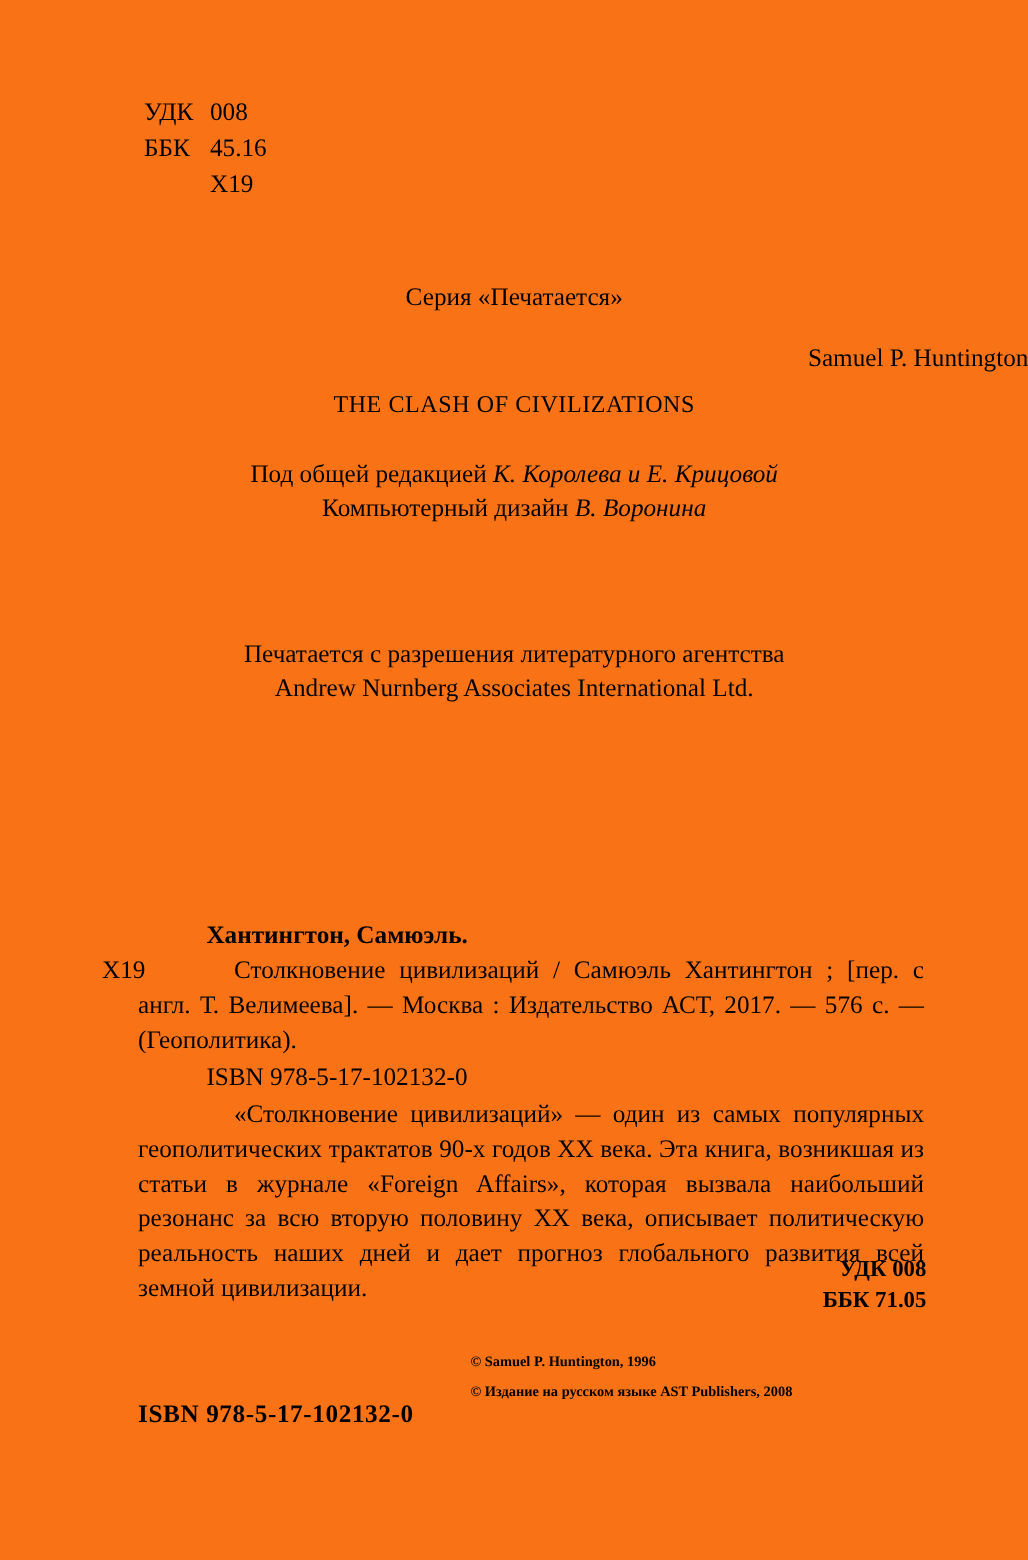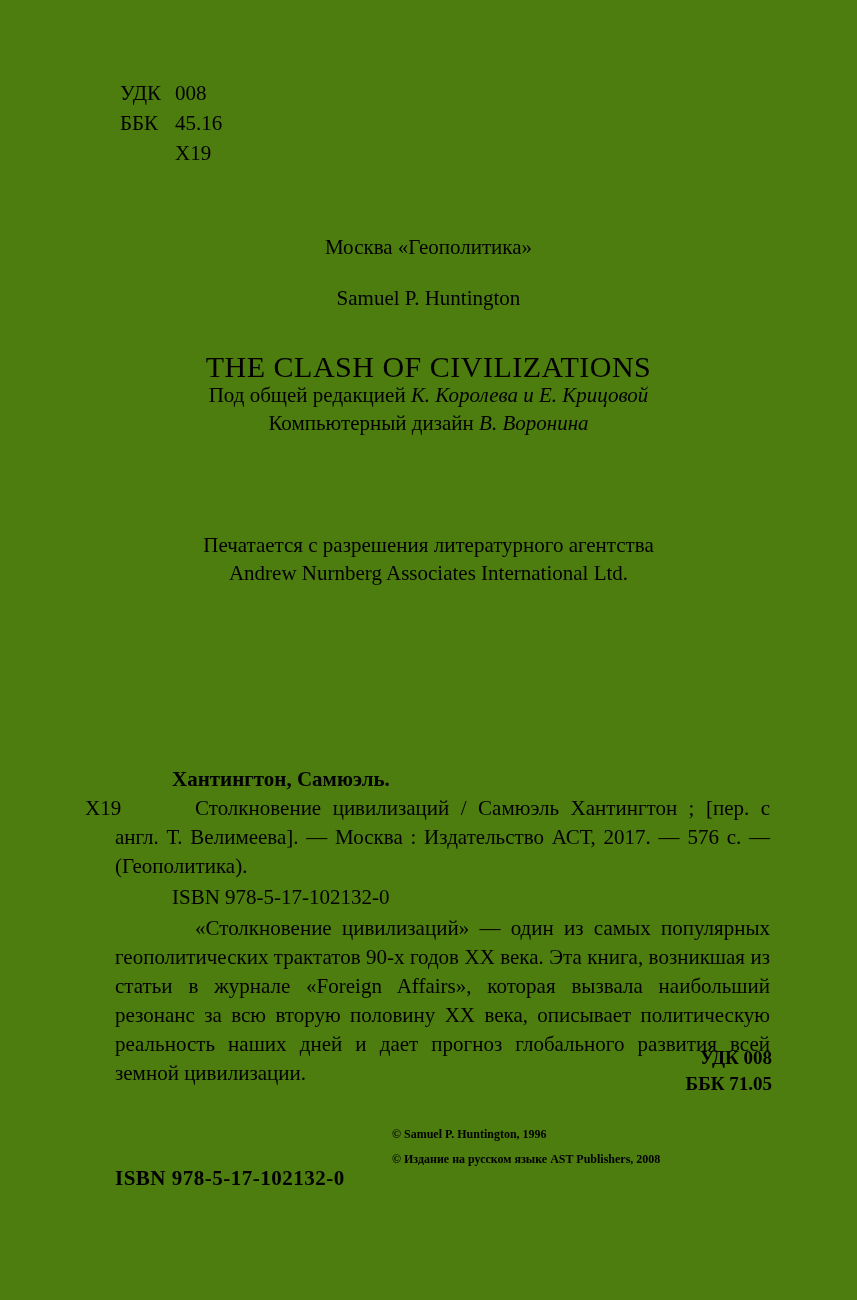--- a/index.html
+++ b/index.html
@@ -4,21 +4,21 @@
 <style>
   html, body {
     margin: 0;
     padding: 0;
     background: #ffffff;
   }
   .page {
     position: relative;
     width: 857px;
     height: 1300px;
-    background: #4d7c0f;
+    background: #f97316;
     color: #000000;
     font-family: "Liberation Serif", "DejaVu Serif", serif;
     font-size: 21px;
     overflow: hidden;
   }
 
   
   .top-codes {
     position: absolute;
     left: 120px;
@@ -29,22 +29,22 @@
   .top-codes .lbl { width: 55px; }
 
   
   .center-line {
     position: absolute;
     left: 0;
     right: 0;
     text-align: center;
   }
   .series-line    { top: 235px; }
-  .author-line    { top: 286px; }
-  .title-line     { top: 350px; font-size: 30px; letter-spacing: 0.5px; }
+  .author-line    { top: 286px; text-align: right; }
+  .title-line     { top: 326px; font-size: 20px; letter-spacing: 0.5px; }
   .credits-block  { top: 381px; line-height: 28px; }
   .permission-block { top: 483px; line-height: 28px; margin-top: 48px; }
   .italic { font-style: italic; }
 
   
   .catalog {
     position: absolute;
     left: 115px;
     top: 753px;
     width: 655px;
@@ -120,21 +120,21 @@
     <div class="row">
       <span class="lbl">ББК</span>
       <span>45.16</span>
     </div>
     <div class="row">
       <span class="lbl"></span>
       <span>Х19</span>
     </div>
   </div>
 
-  <div class="center-line series-line">Москва «Геополитика»</div>
+  <div class="center-line series-line">Серия «Печатается»</div>
 
   <div class="center-line author-line">Samuel P. Huntington</div>
 
   <div class="center-line title-line">THE CLASH OF CIVILIZATIONS</div>
 
   <div class="center-line credits-block">
     <div><span>Под общей редакцией </span><span class="italic">К. Королева и Е. Крицовой</span></div>
     <div><span>Компьютерный дизайн </span><span class="italic">В. Воронина</span></div>
   </div>
 

